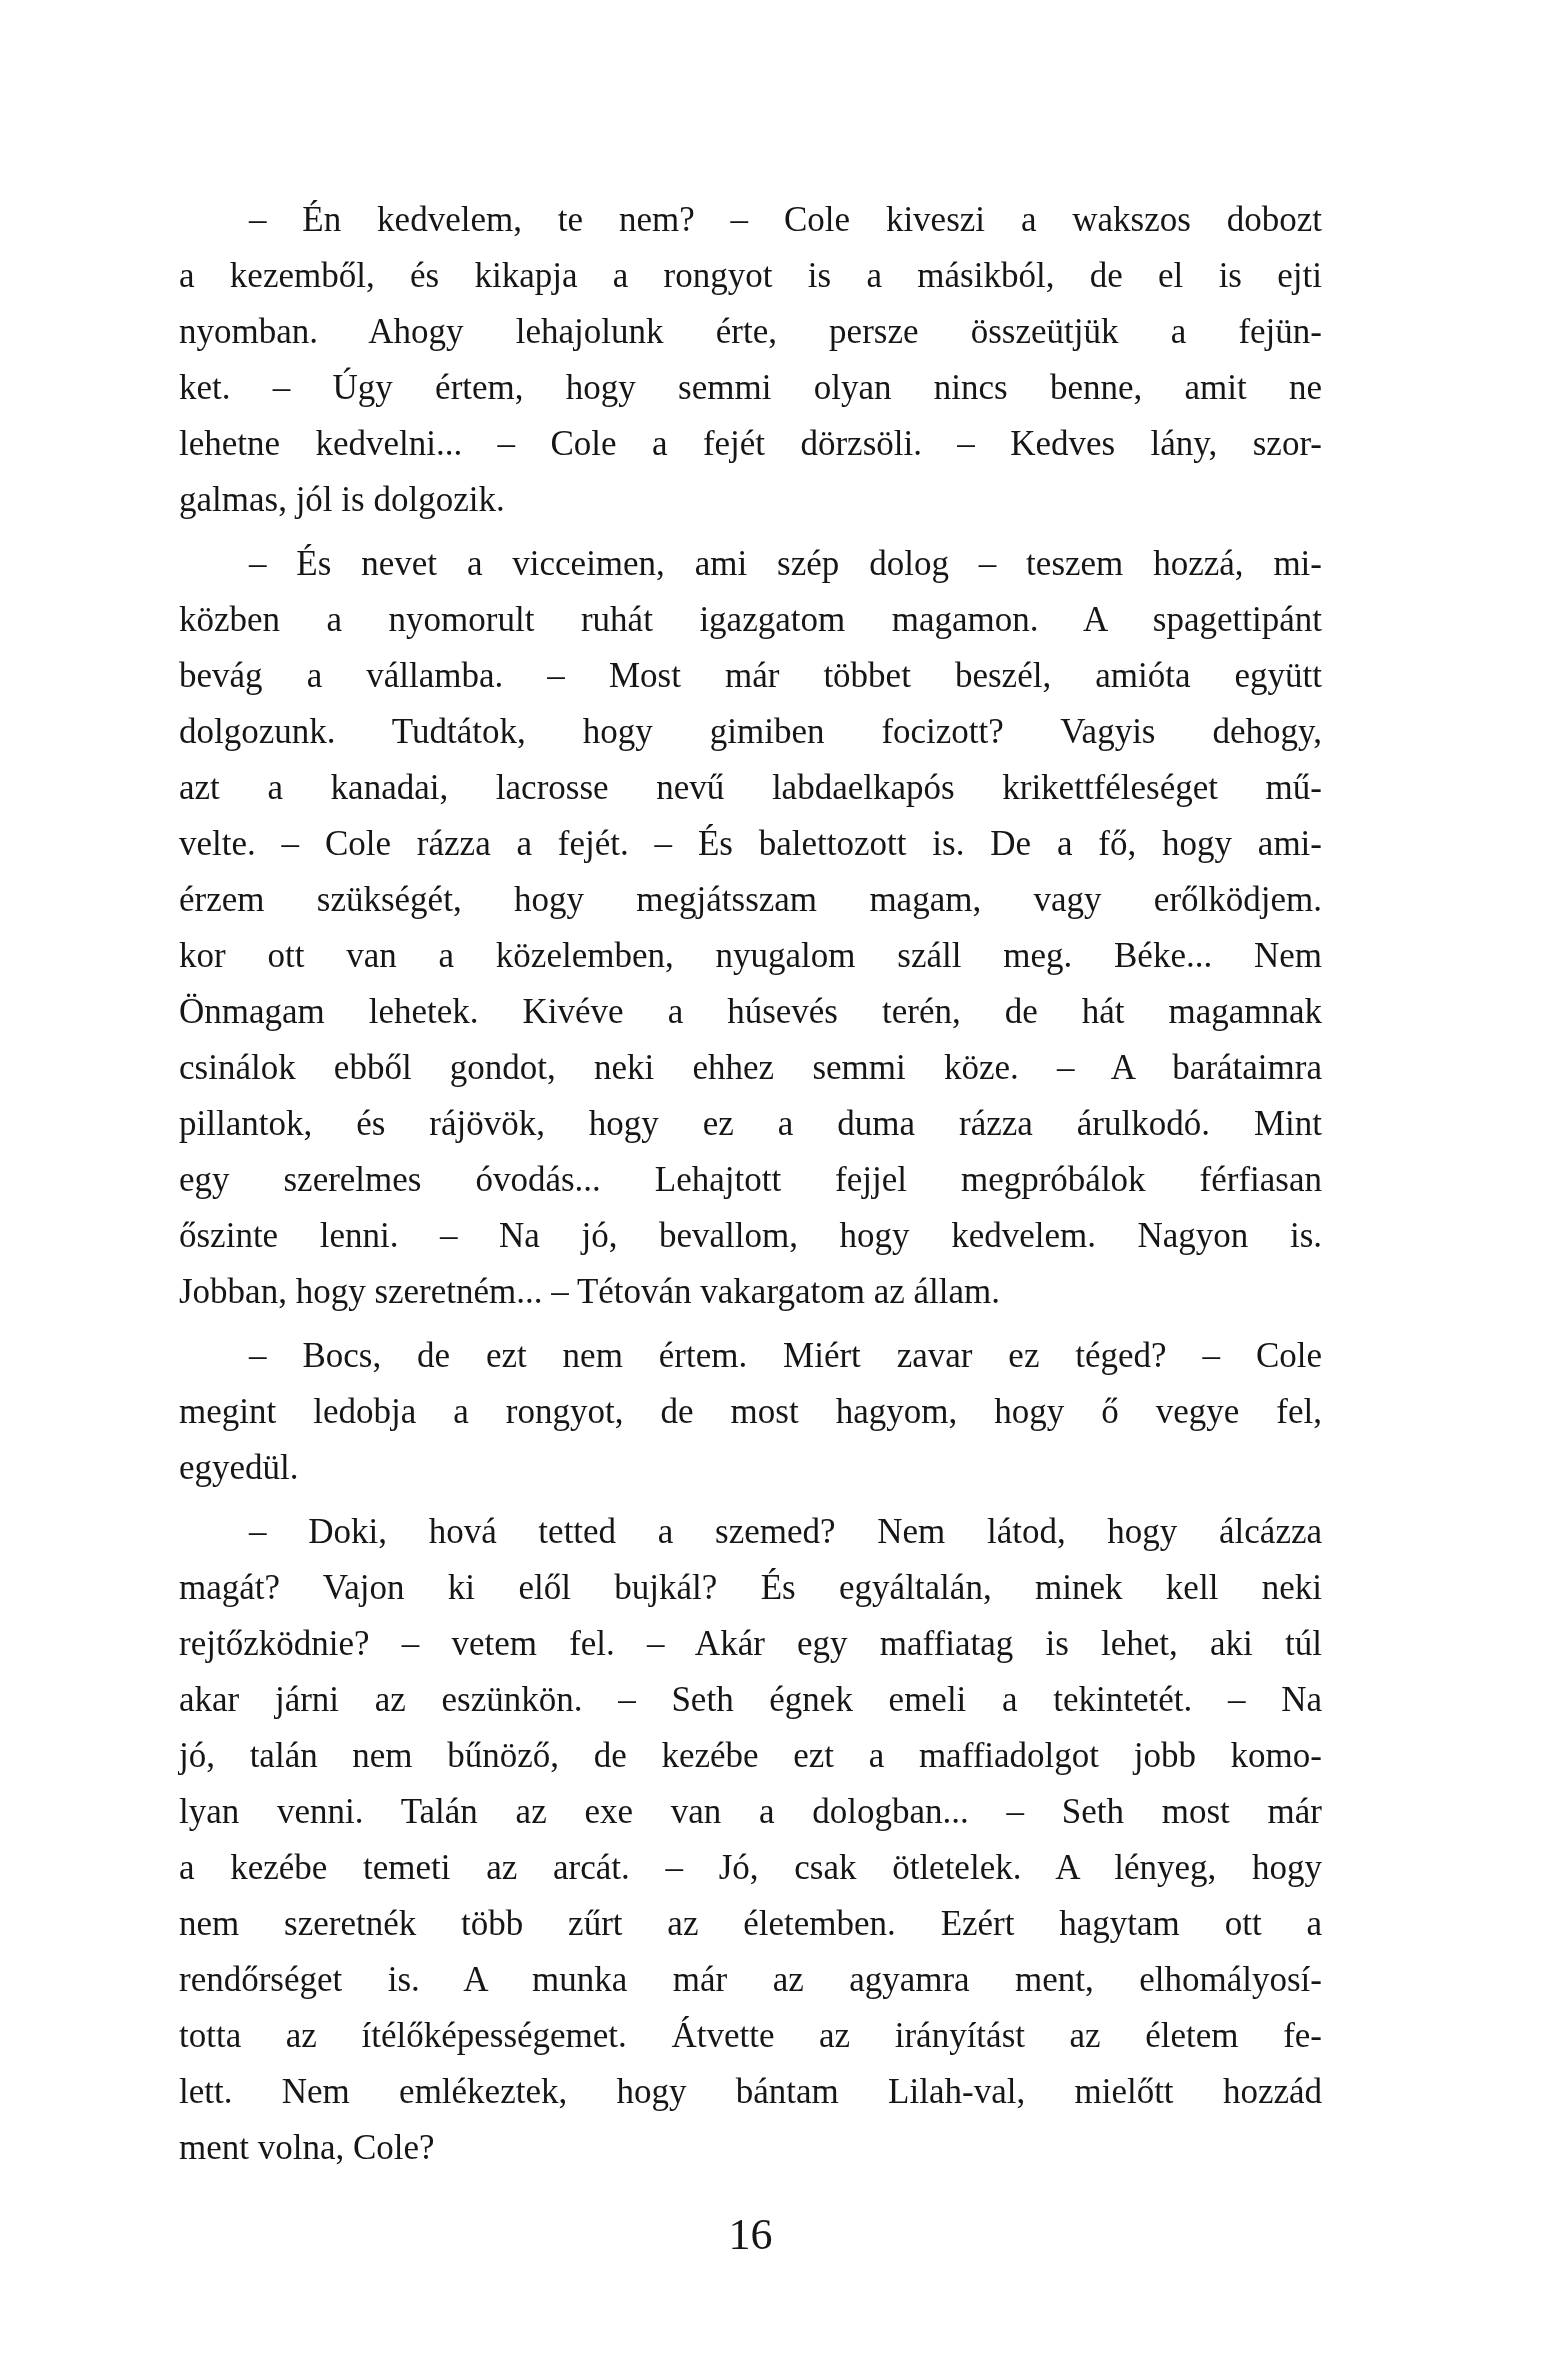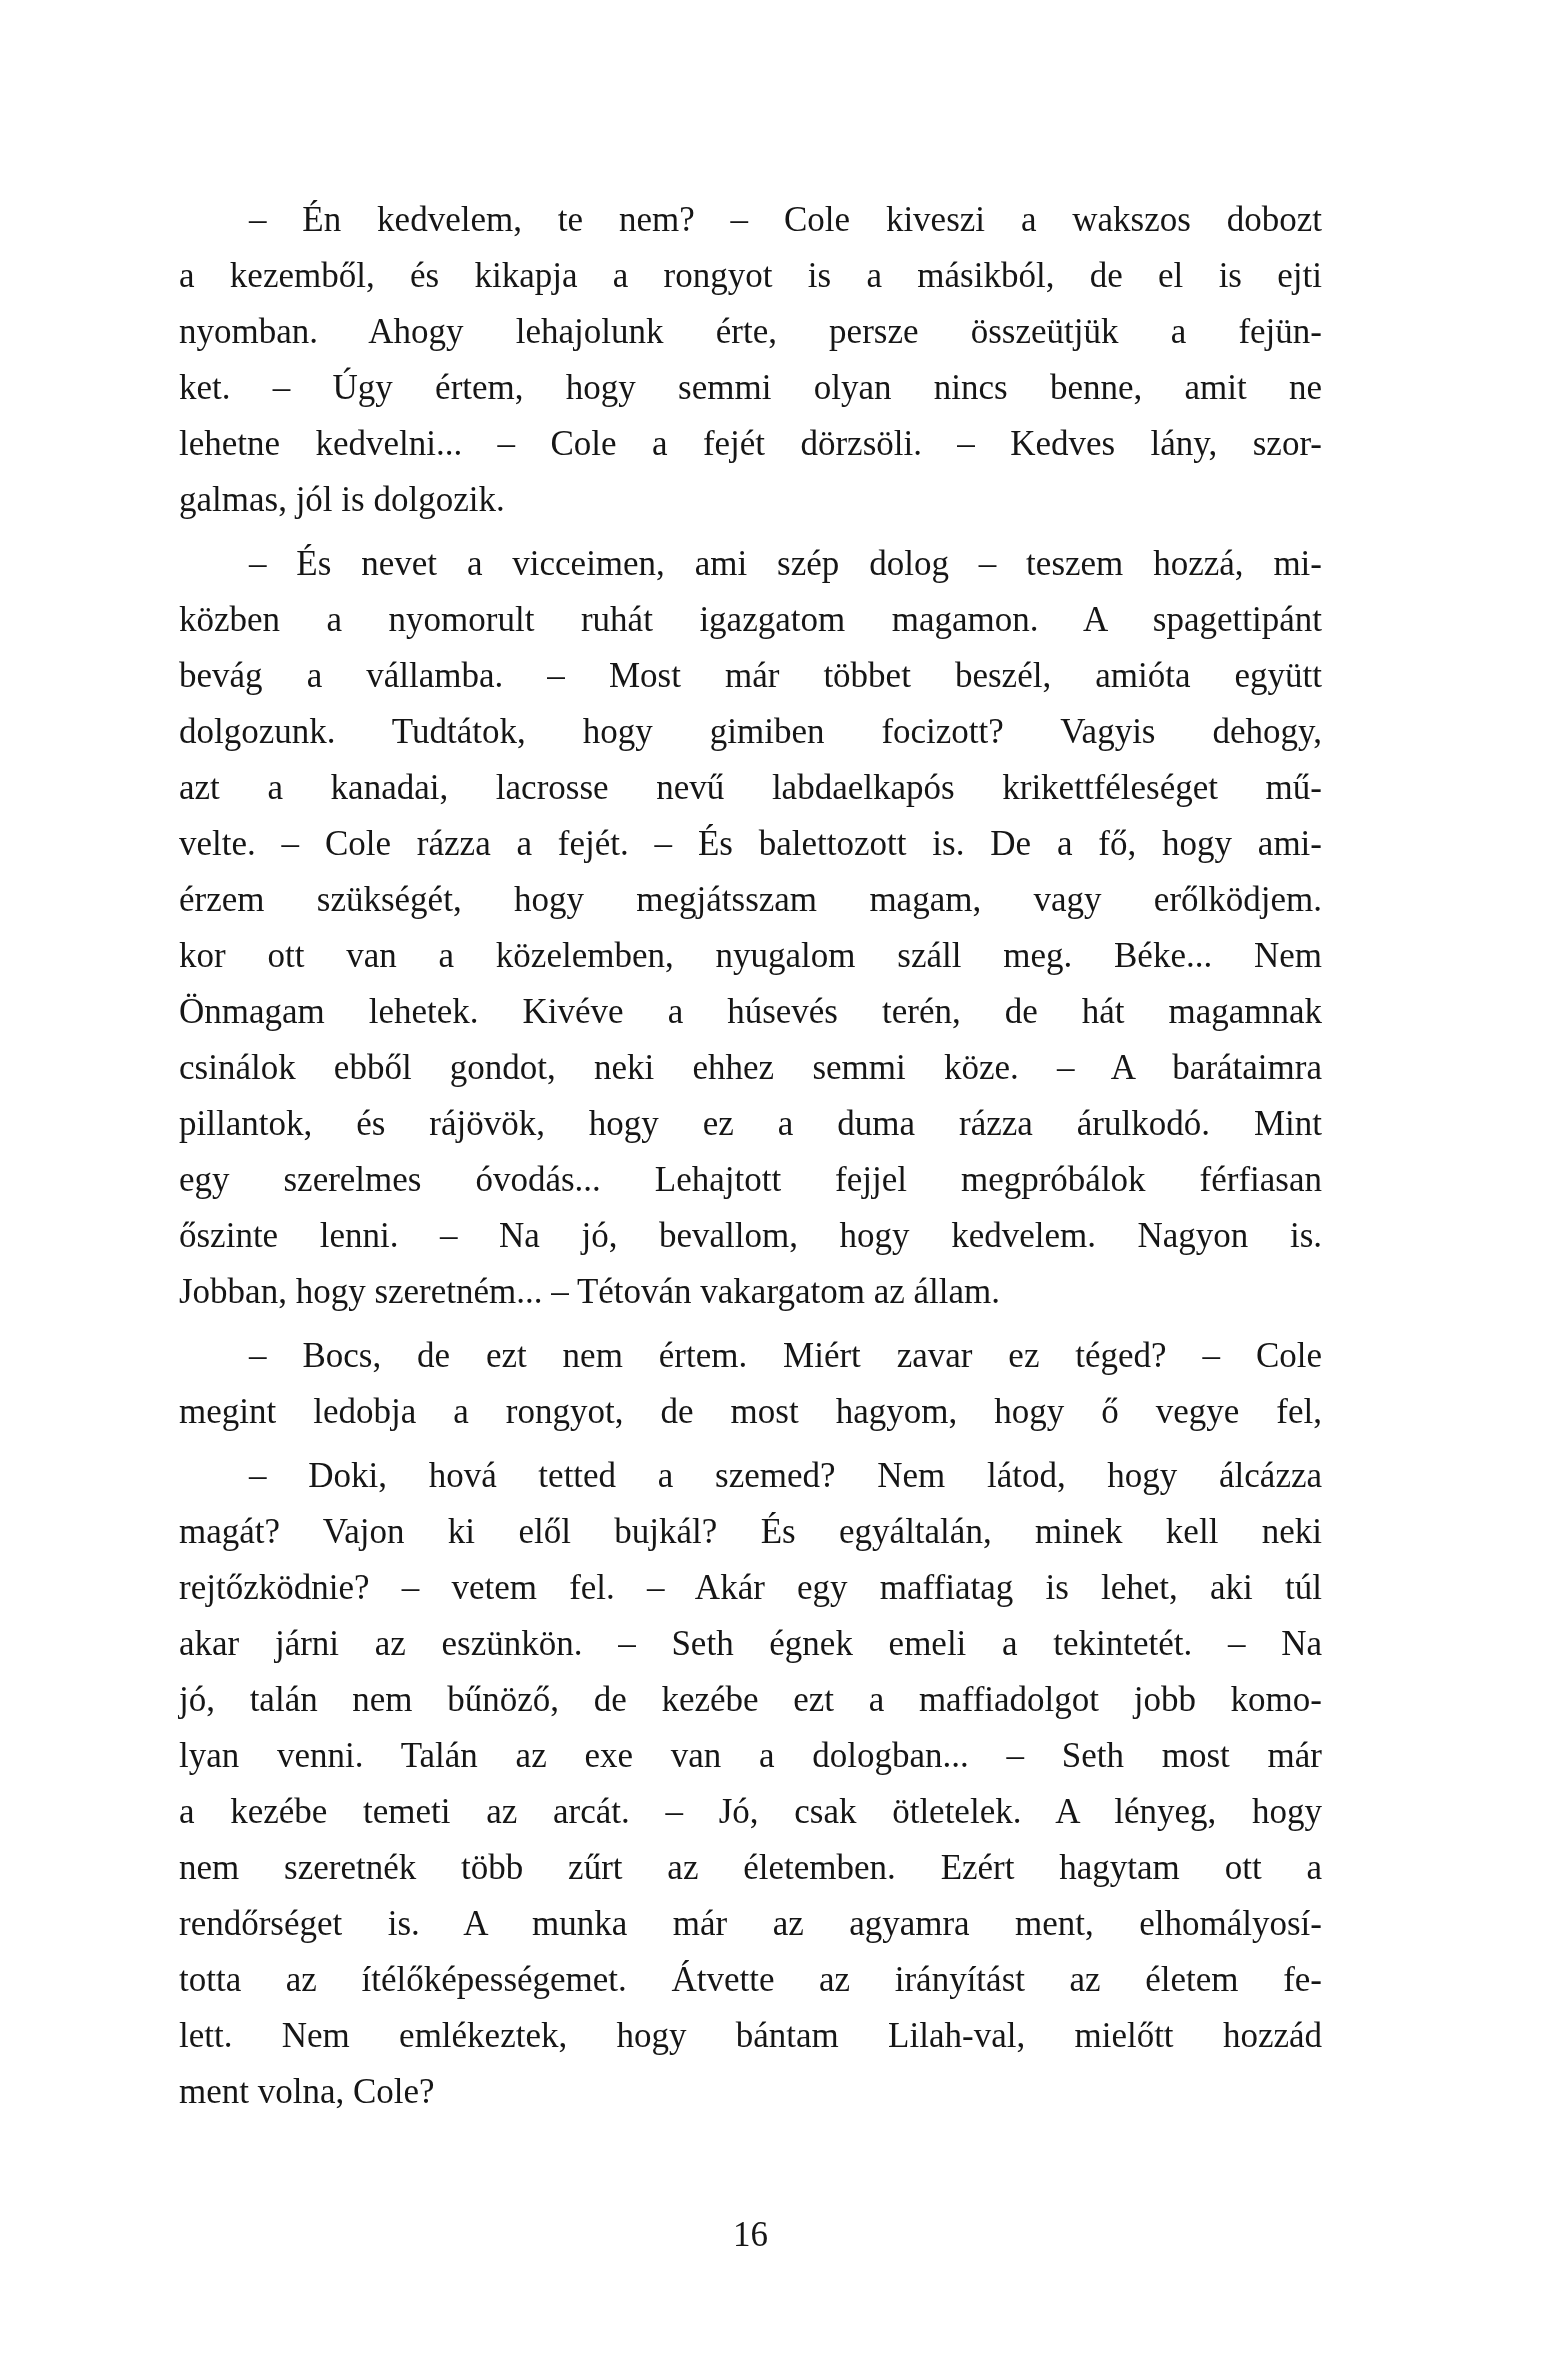--- a/index.html
+++ b/index.html
@@ -41,21 +41,21 @@
   }
   .line.plast {
     text-align: left;
     text-align-last: left;
   }
   .pagenum {
     position: absolute;
     left: 171px;
     top: 2216px;
     width: 1159px;
-    font-size: 35px;
+    font-size: 44px;
     line-height: 38px;
     text-align: center;
   }
 </style>
 </head>
 <body>
 
 <div class="page">
   <div class="textblock">
       <div class="para">
@@ -78,20 +78,21 @@
         <div class="line">Önmagam lehetek. Kivéve a húsevés terén, de hát magamnak</div>
         <div class="line">csinálok ebből gondot, neki ehhez semmi köze. – A barátaimra</div>
         <div class="line">pillantok, és rájövök, hogy ez a duma rázza árulkodó. Mint</div>
         <div class="line">egy szerelmes óvodás... Lehajtott fejjel megpróbálok férfiasan</div>
         <div class="line">őszinte lenni. – Na jó, bevallom, hogy kedvelem. Nagyon is.</div>
         <div class="line plast">Jobban, hogy szeretném... – Tétován vakargatom az állam.</div>
       </div>
       <div class="para">
         <div class="line pfirst">– Bocs, de ezt nem értem. Miért zavar ez téged? – Cole</div>
         <div class="line">megint ledobja a rongyot, de most hagyom, hogy ő vegye fel,</div>
+        <div class="line plast">egyedül.</div>
       </div>
       <div class="para">
         <div class="line pfirst">– Doki, hová tetted a szemed? Nem látod, hogy álcázza</div>
         <div class="line">magát? Vajon ki elől bujkál? És egyáltalán, minek kell neki</div>
         <div class="line">rejtőzködnie? – vetem fel. – Akár egy maffiatag is lehet, aki túl</div>
         <div class="line">akar járni az eszünkön. – Seth égnek emeli a tekintetét. – Na</div>
         <div class="line">jó, talán nem bűnöző, de kezébe ezt a maffiadolgot jobb komo-</div>
         <div class="line">lyan venni. Talán az exe van a dologban... – Seth most már</div>
         <div class="line">a kezébe temeti az arcát. – Jó, csak ötletelek. A lényeg, hogy</div>
         <div class="line">nem szeretnék több zűrt az életemben. Ezért hagytam ott a</div>

